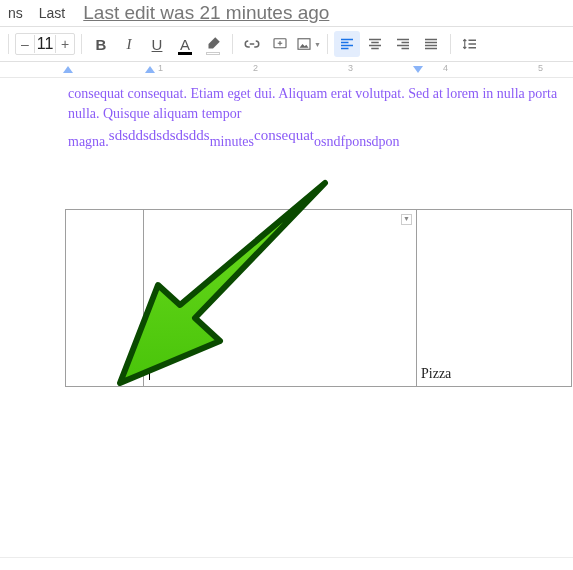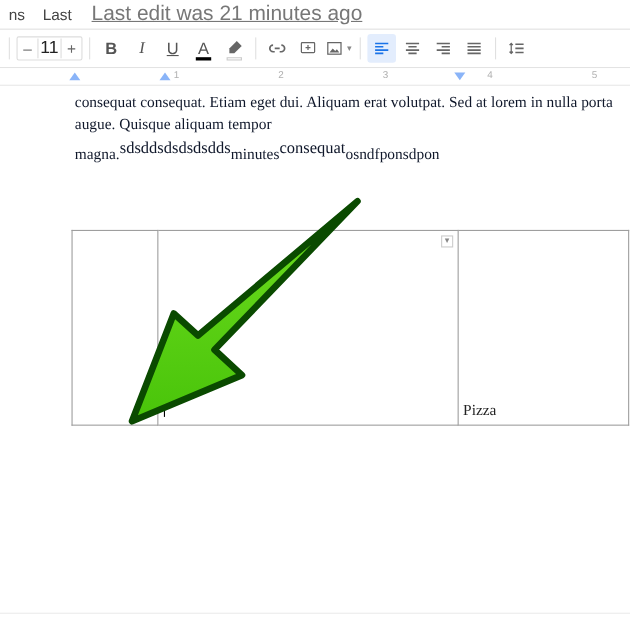--- a/index.html
+++ b/index.html
@@ -24,21 +24,21 @@
   .tb-btn.rel { position: relative; }
   .drop-tri { font-size: 7px; color: #888; margin-left: 1px; }
   
   .ruler { height: 16px; background: #fff; border-bottom: 1px solid #e8e8e8; position: relative; font-size: 9px; color: #b0b0b0; overflow: hidden; }
   .ruler-marks { position: absolute; left: 68px; right: 0; top: 0; bottom: 0; }
   .ruler-num { position: absolute; top: 1px; }
   .ruler-indent { position: absolute; top: 4px; width: 0; height: 0; border-left: 5px solid transparent; border-right: 5px solid transparent; border-bottom: 7px solid #8ab4f8; }
   .ruler-indent.right { border-bottom: none; border-top: 7px solid #8ab4f8; top: 4px; }
   
   .doc-area { position: relative; padding: 6px 0 0 68px; }
-  .doc-text { font-family: Georgia, 'Times New Roman', serif; font-size: 14px; line-height: 1.45; color: #0f172a; }
+  .doc-text { font-family: Georgia, 'Times New Roman', serif; font-size: 14px; line-height: 1.45; color: #8b5cf6; }
   .doc-text sup { font-size: 15px; vertical-align: super; }
   
   .doc-table { border-collapse: collapse; margin-top: 57px; margin-left: -3px; }
   .doc-table td { border: 1px solid #9e9e9e; vertical-align: top; font-family: Georgia, serif; font-size: 14px; padding: 4px 4px 4px 4px; }
   .cell-handle { position: absolute; right: 4px; top: 4px; width: 11px; height: 11px; border: 1px solid #ccc; display: flex; align-items: center; justify-content: center; font-size: 7px; color: #888; cursor: pointer; }
   .cursor-caret { display: inline-block; width: 1px; height: 15px; background: #000; vertical-align: middle; margin-left: 3px; }
   
   .arrow-overlay { position: absolute; pointer-events: none; }
   
   .bottom-border { position: absolute; left: 0; right: 0; bottom: 12px; height: 1px; background: #ececec; }
@@ -131,21 +131,21 @@
     <span class="ruler-num" style="left:185px">2</span>
     <span class="ruler-num" style="left:280px">3</span>
     <span class="ruler-num" style="left:375px">4</span>
     <span class="ruler-num" style="left:470px">5</span>
   </div>
 </div>
 
 <div class="doc-area">
   <div class="doc-text">
     <span>consequat consequat. Etiam eget dui. Aliquam erat volutpat. Sed at lorem in nulla porta</span><br>
-    <span>augue. Quisque aliquam tempor magna.</span><sup>sdsddsdsdsdsdds</sup><span>minutes</span><sup>consequat</sup><span>osndfponsdpon</span>
+    <span>nulla. Quisque aliquam tempor magna.</span><sup>sdsddsdsdsdsdds</sup><span>minutes</span><sup>consequat</sup><span>osndfponsdpon</span>
   </div>
 
   <table class="doc-table">
     <tbody>
         <tr>
       <td style="width:78px;height:177px"></td>
       <td style="width:273px;position:relative">
         <div class="cell-handle">▼</div>
         <div style="position:absolute;bottom:6px;left:2px"><span class="cursor-caret"></span></div>
       </td>

